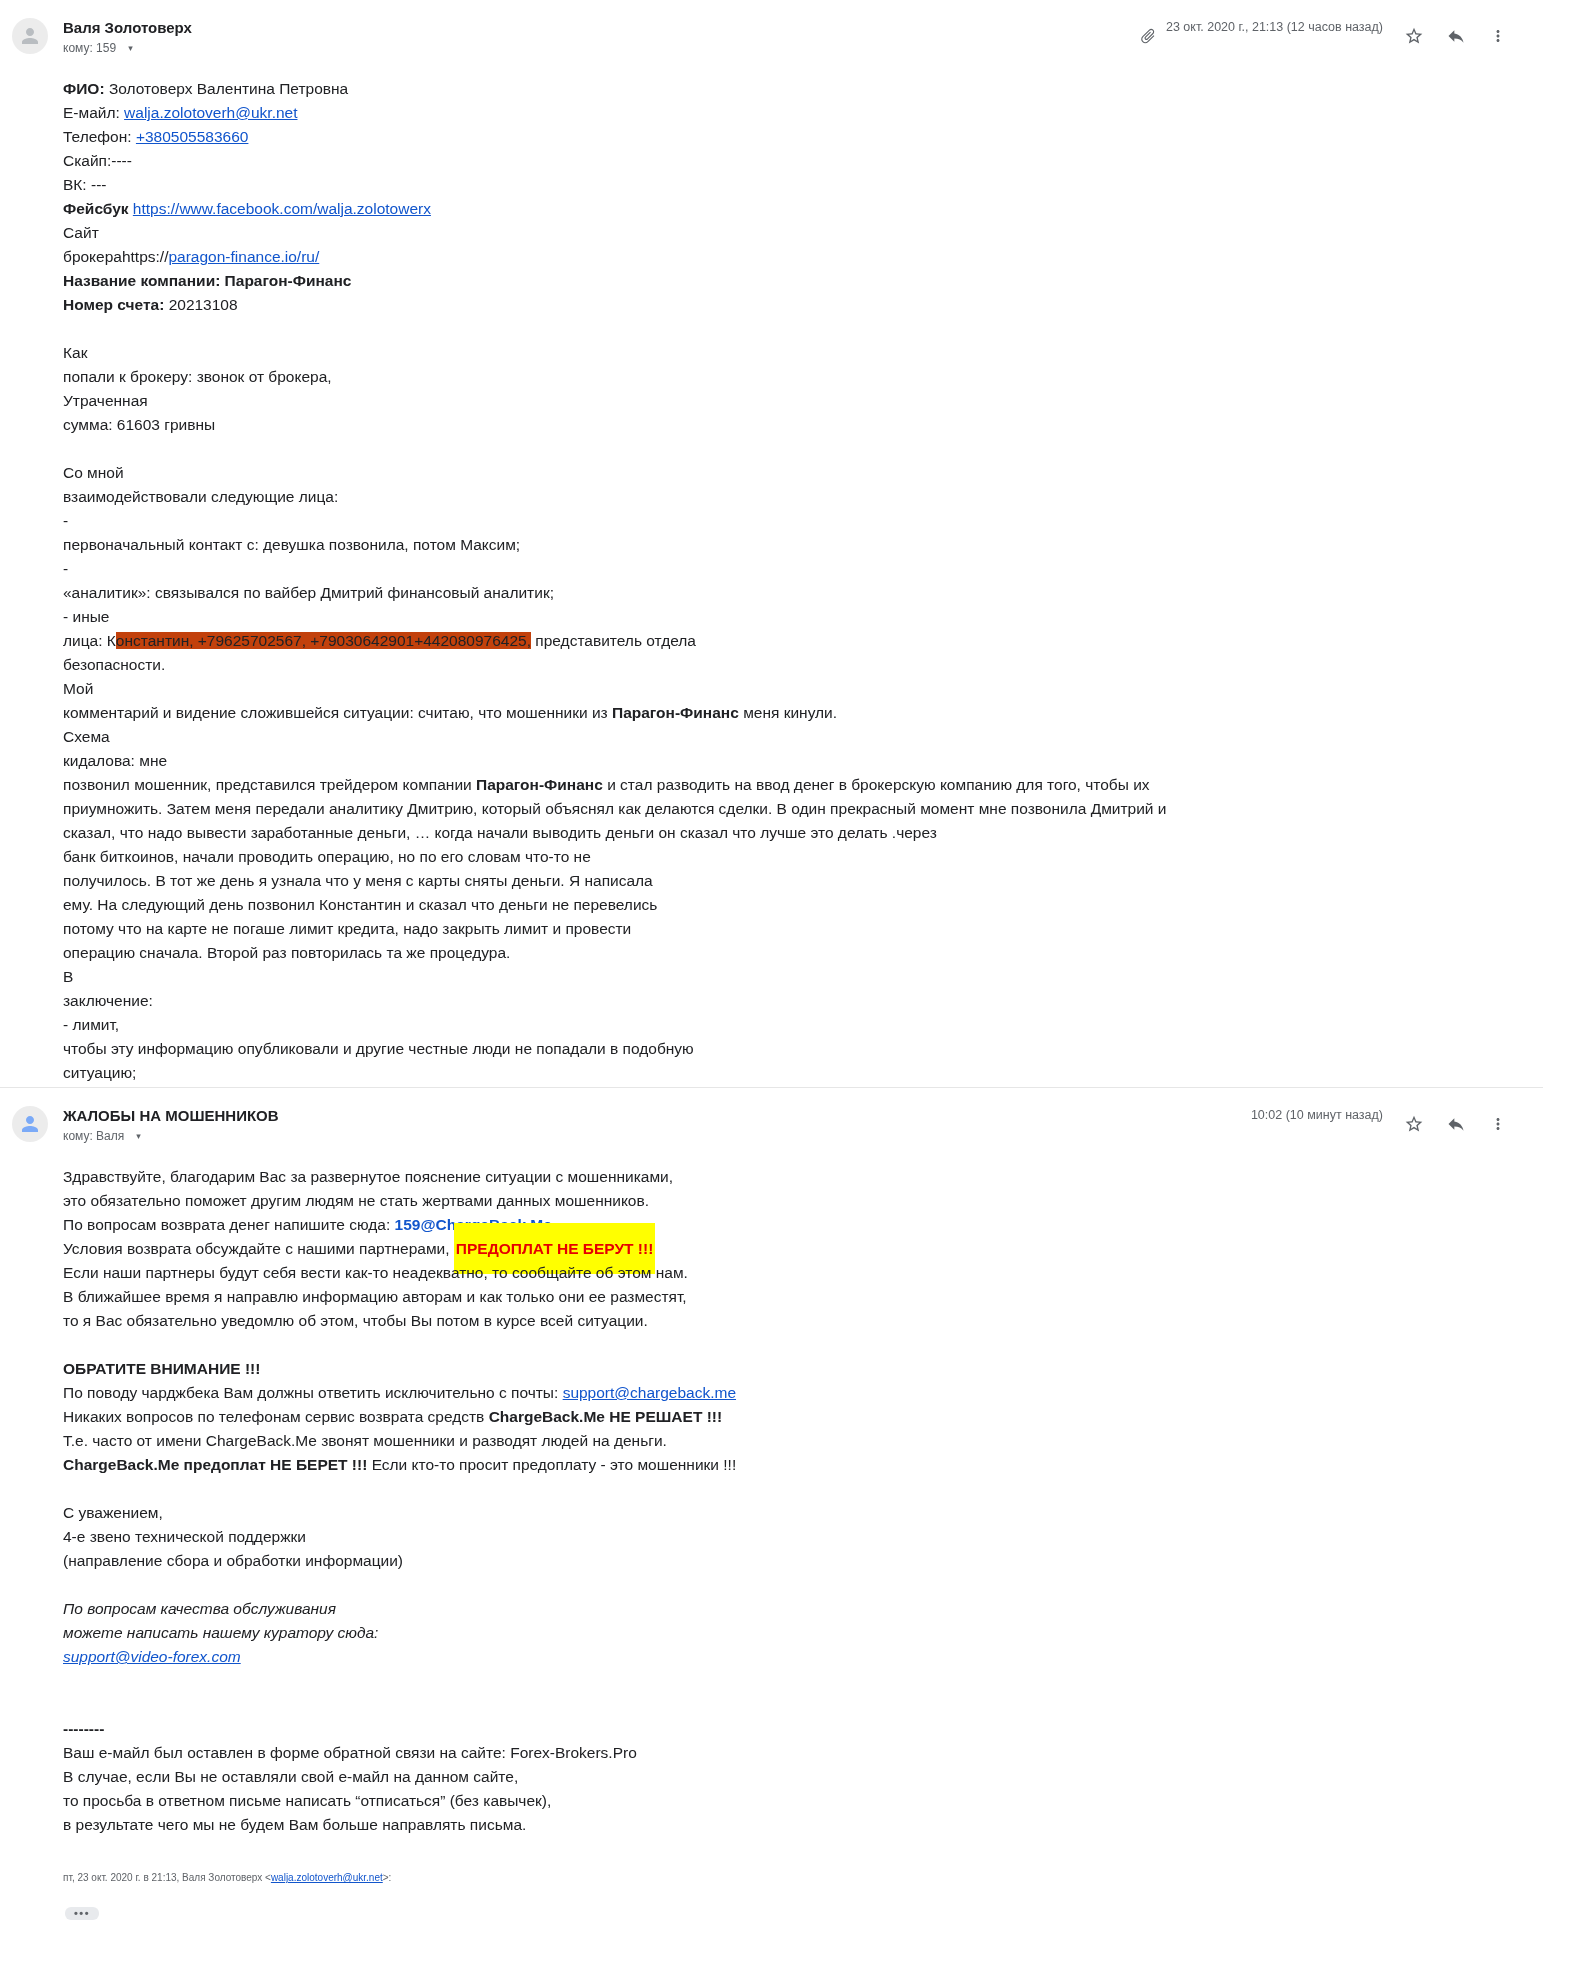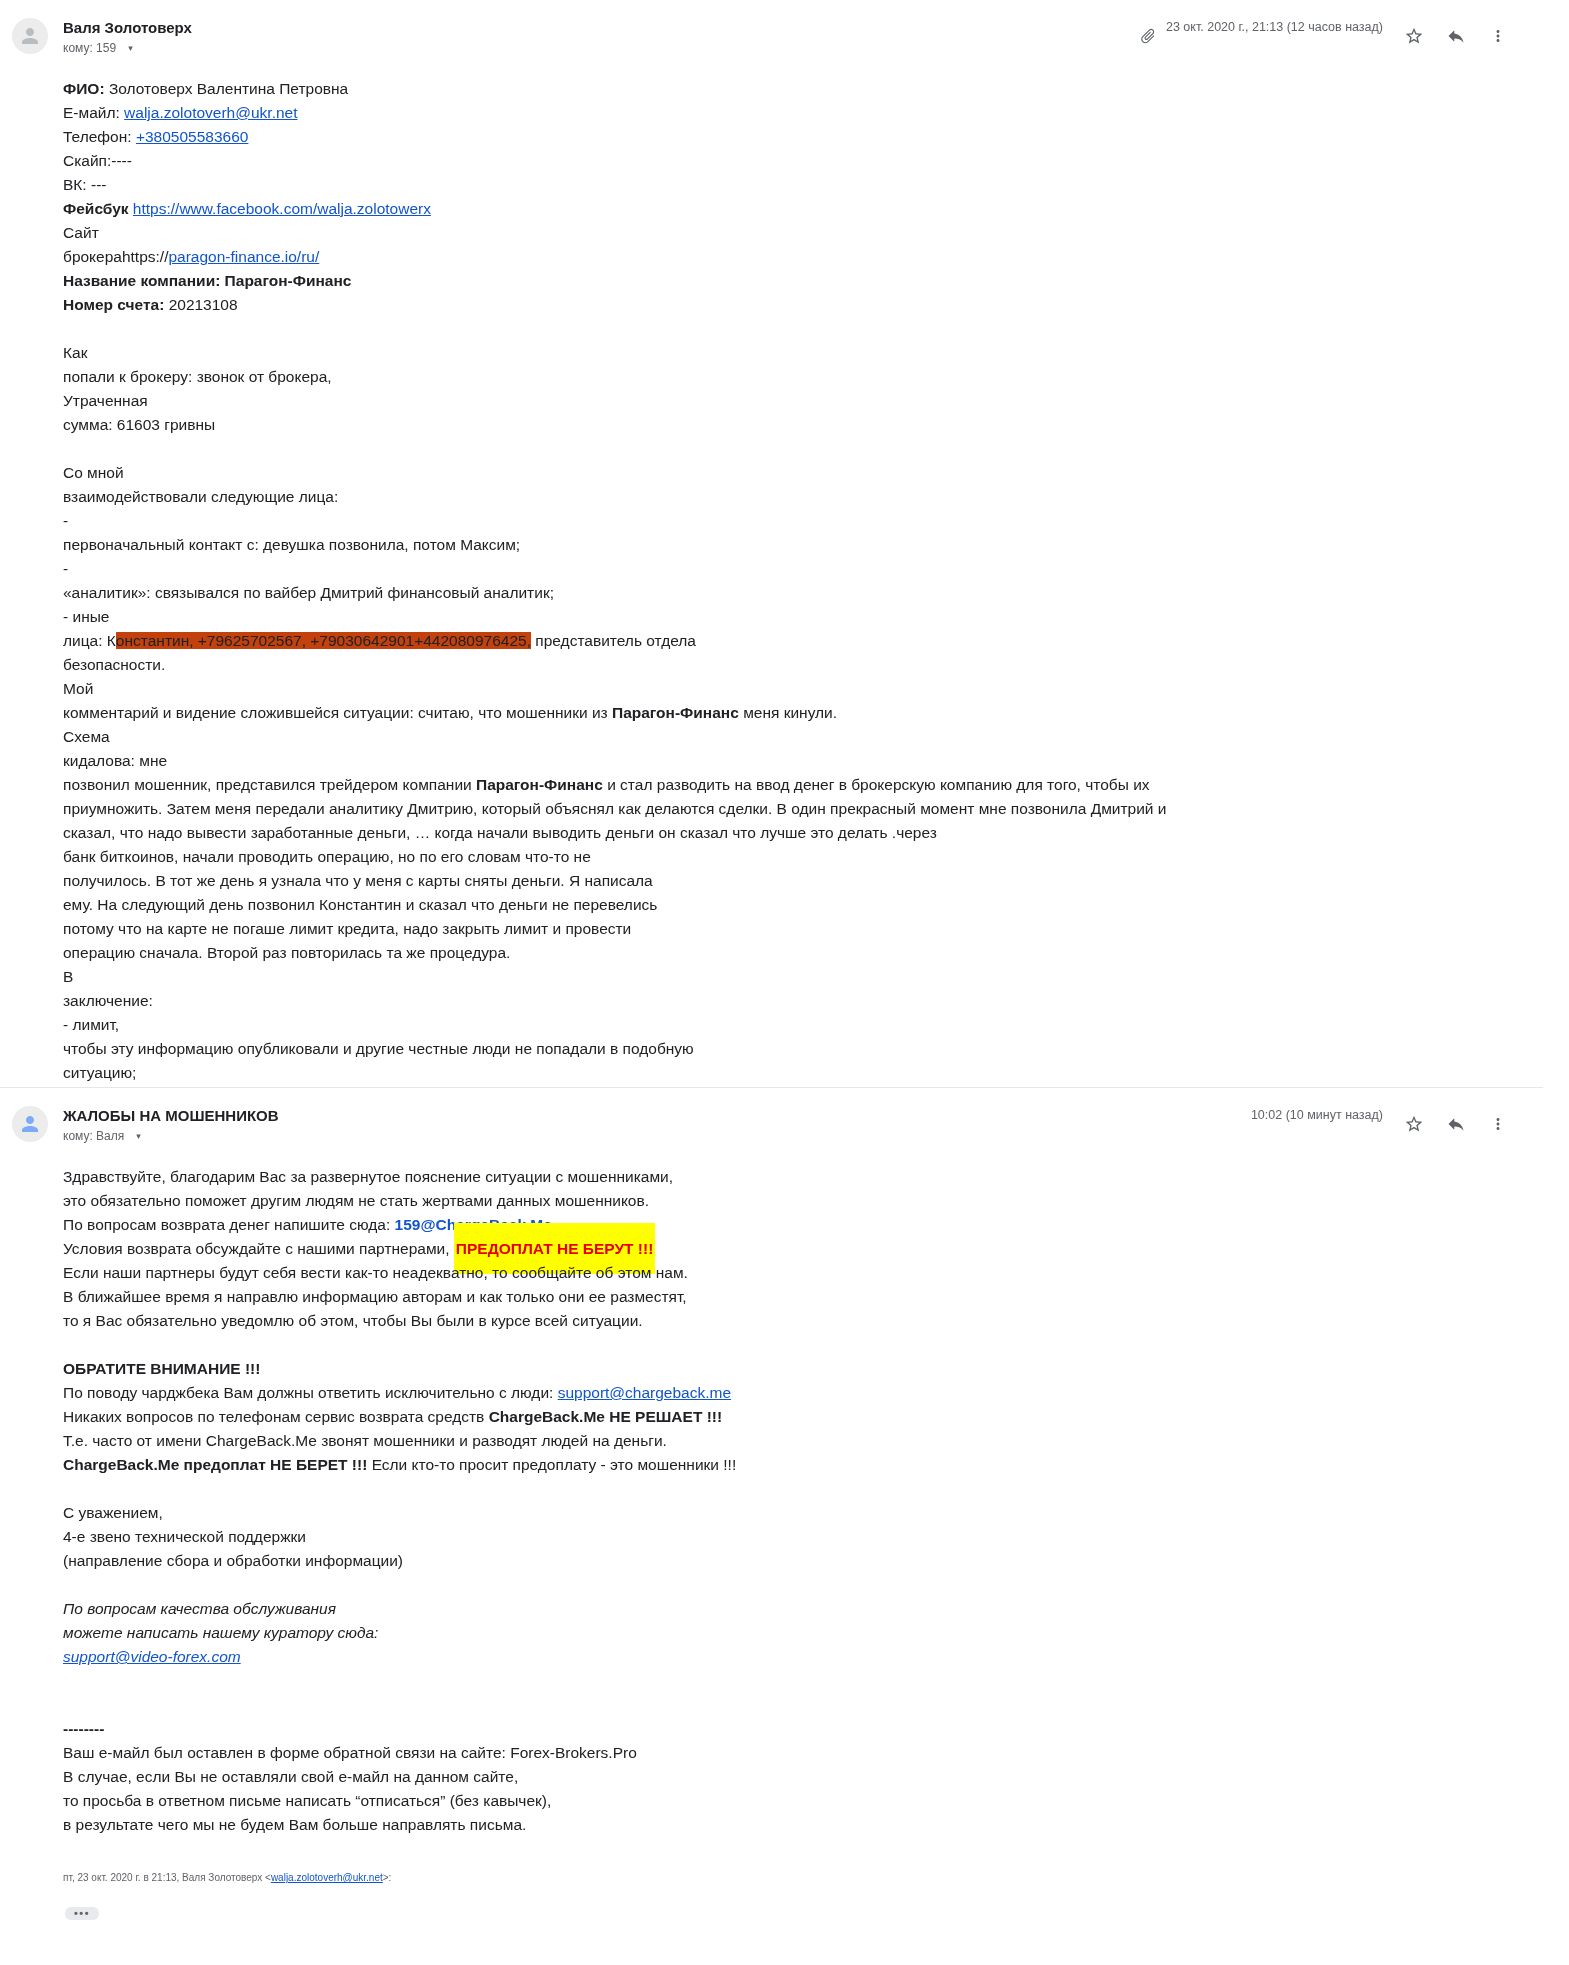--- a/index.html
+++ b/index.html
@@ -158,24 +158,24 @@
         </button>
       </div>
     </div>
     <div class="body">
         <div class="line"><span>Здравствуйте, благодарим Вас за развернутое пояснение ситуации с мошенниками,</span></div>
         <div class="line"><span>это обязательно поможет другим людям не стать жертвами данных мошенников.</span></div>
         <div class="line"><span>По вопросам возврата денег напишите сюда: </span><span class="b c-blue">159@ChargeBack.Me</span></div>
         <div class="line"><span>Условия возврата обсуждайте с нашими партнерами, </span><span class="b hl-yellow c-red">ПРЕДОПЛАТ НЕ БЕРУТ !!!</span></div>
         <div class="line"><span>Если наши партнеры будут себя вести как-то неадекватно, то сообщайте об этом нам.</span></div>
         <div class="line"><span>В ближайшее время я направлю информацию авторам и как только они ее разместят,</span></div>
-        <div class="line"><span>то я Вас обязательно уведомлю об этом, чтобы Вы были в курсе всей ситуации.</span></div>
+        <div class="line"><span>то я Вас обязательно уведомлю об этом, чтобы Вы потом в курсе всей ситуации.</span></div>
         <div class="line">&nbsp;</div>
         <div class="line"><span class="b">ОБРАТИТЕ ВНИМАНИЕ !!!</span></div>
-        <div class="line"><span>По поводу чарджбека Вам должны ответить исключительно с люди: </span><a class="lnk">support@chargeback.me</a></div>
+        <div class="line"><span>По поводу чарджбека Вам должны ответить исключительно с почты: </span><a class="lnk">support@chargeback.me</a></div>
         <div class="line"><span>Никаких вопросов по телефонам сервис возврата средств </span><span class="b">ChargeBack.Me НЕ РЕШАЕТ !!!</span></div>
         <div class="line"><span>Т.е. часто от имени ChargeBack.Me звонят мошенники и разводят людей на деньги.</span></div>
         <div class="line"><span class="b">ChargeBack.Me предоплат НЕ БЕРЕТ !!!</span><span> Если кто-то просит предоплату - это мошенники !!!</span></div>
         <div class="line">&nbsp;</div>
         <div class="line"><span>С уважением,</span></div>
         <div class="line"><span>4-е звено технической поддержки</span></div>
         <div class="line"><span>(направление сбора и обработки информации)</span></div>
         <div class="line">&nbsp;</div>
         <div class="line"><span class="i">По вопросам качества обслуживания</span></div>
         <div class="line"><span class="i">можете написать нашему куратору сюда:</span></div>

